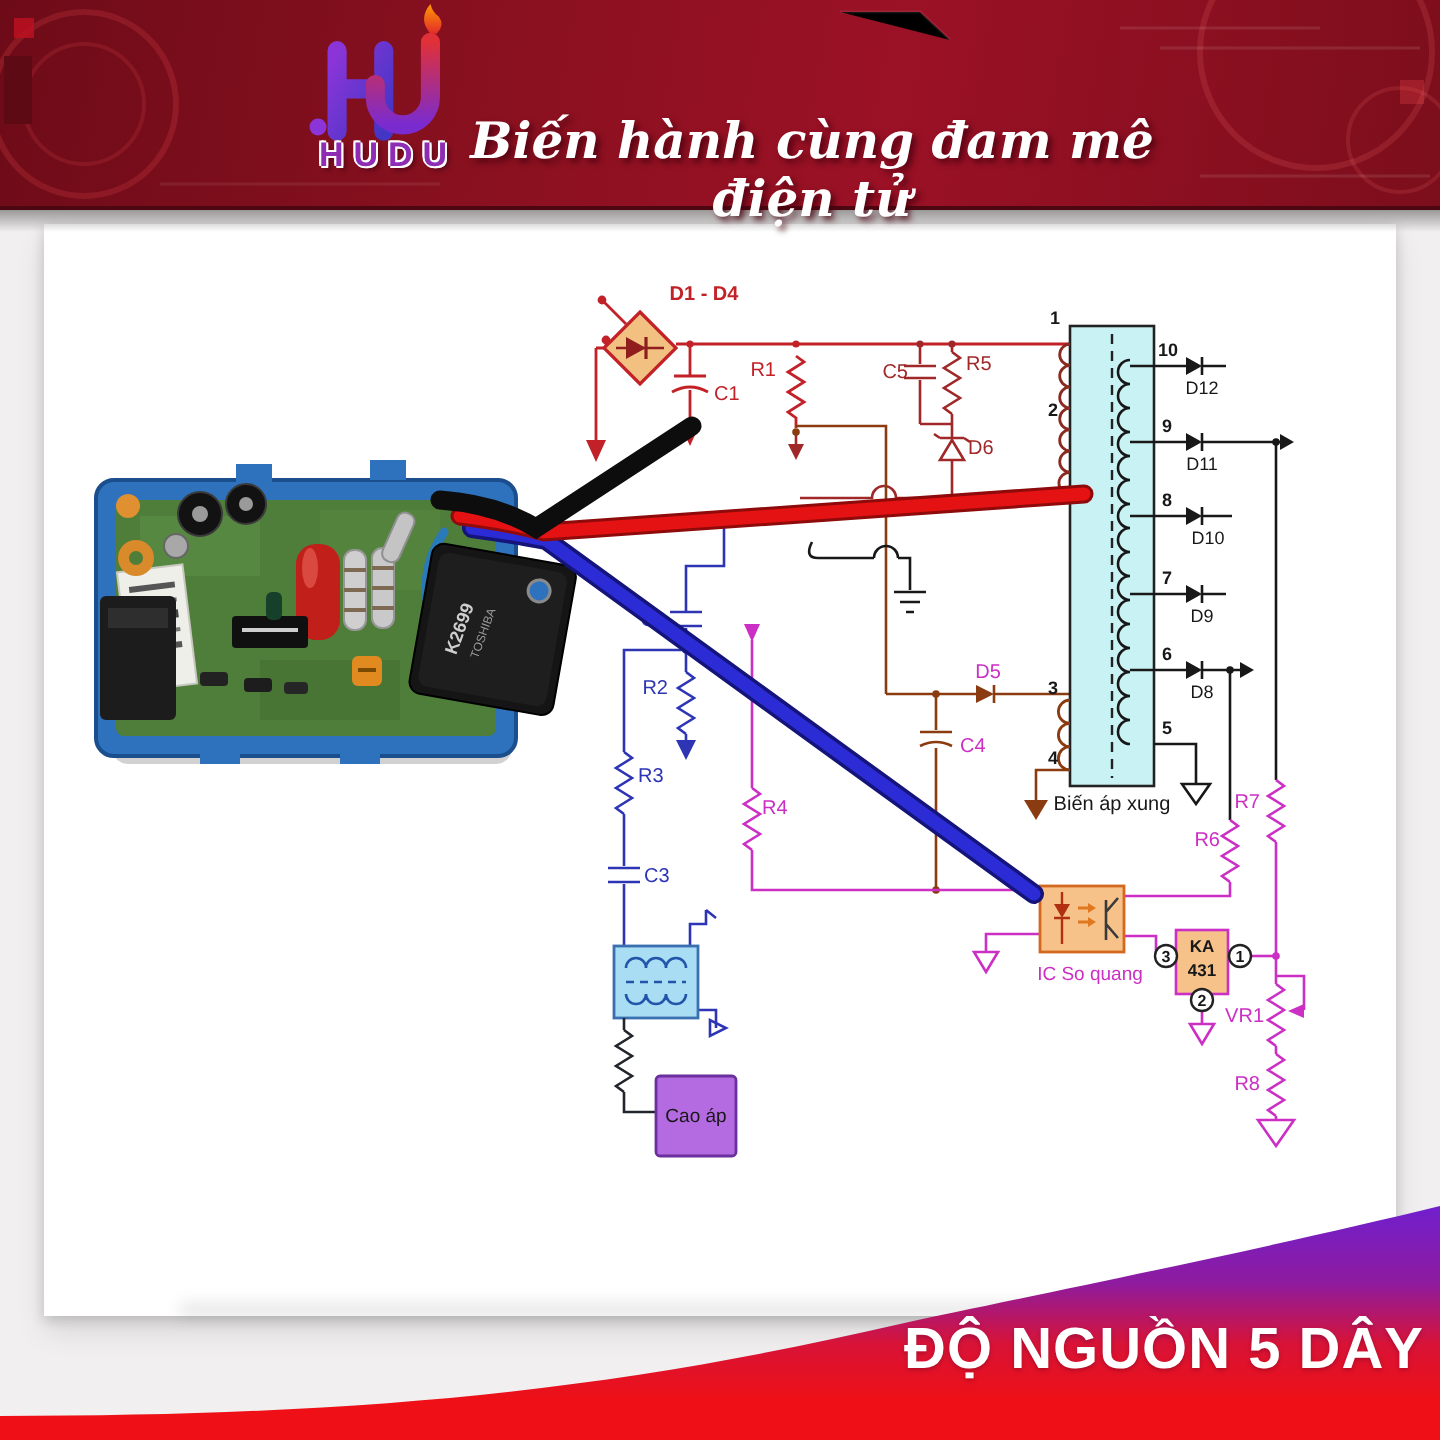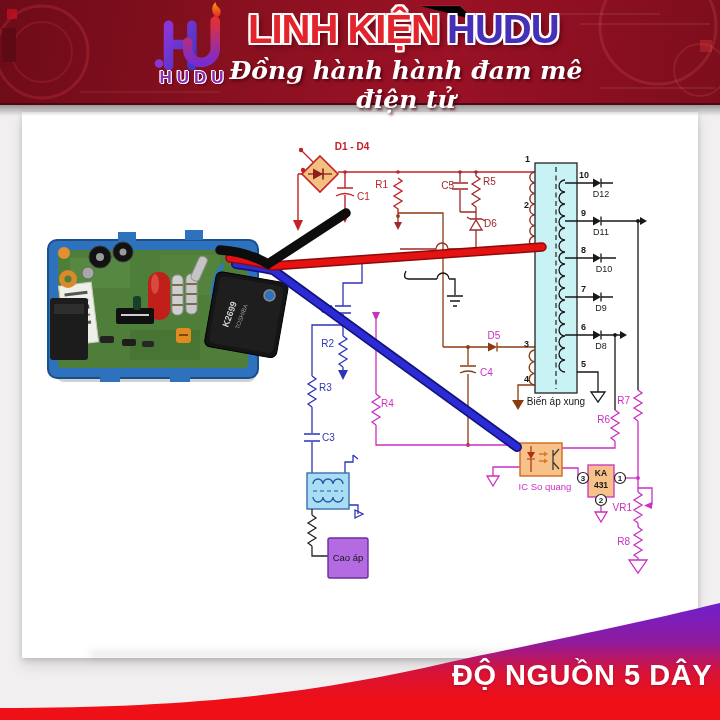--- a/index.html
+++ b/index.html
@@ -96,24 +96,21 @@
       <g stroke-linecap="round" fill="none">
         <path d="M24,16 V54 M46,16 V54 M24,34 H46" stroke="url(#gp)" stroke-width="9"></path>
         <path d="M68,12 V38 A13,13 0 0 1 42,38 V32" stroke="url(#gr)" stroke-width="9"></path>
       </g>
       <path d="M68,8 q-6,-7 0,-14 q1,4 4,6 q3,4 -1,8 z" fill="url(#gf)"></path>
       <circle cx="15" cy="52" r="4" fill="#8b35d9"></circle>
     </svg>
     <div class="logo-word">HUDU</div>
   </div>
 
-  <div class="title-wrap">
-    <span class="title-red">LINH KIỆN</span><span class="title-blue">HUDU</span>
-  </div>
-  <div class="tagline">Đồng hành hành đam mê điện tử</div>
+  <div class="tagline">Biến hành cùng đam mê điện tử</div>
 </div>
 <div class="header-shadow"></div>
 
 <div class="card"></div>
 <div class="card-shadow-line"></div>
 
 <svg class="scene" viewBox="0 0 720 720">
 
   <g>
     <rect x="56" y="364" width="200" height="18" rx="8" fill="rgba(0,0,0,.18)"></rect>

